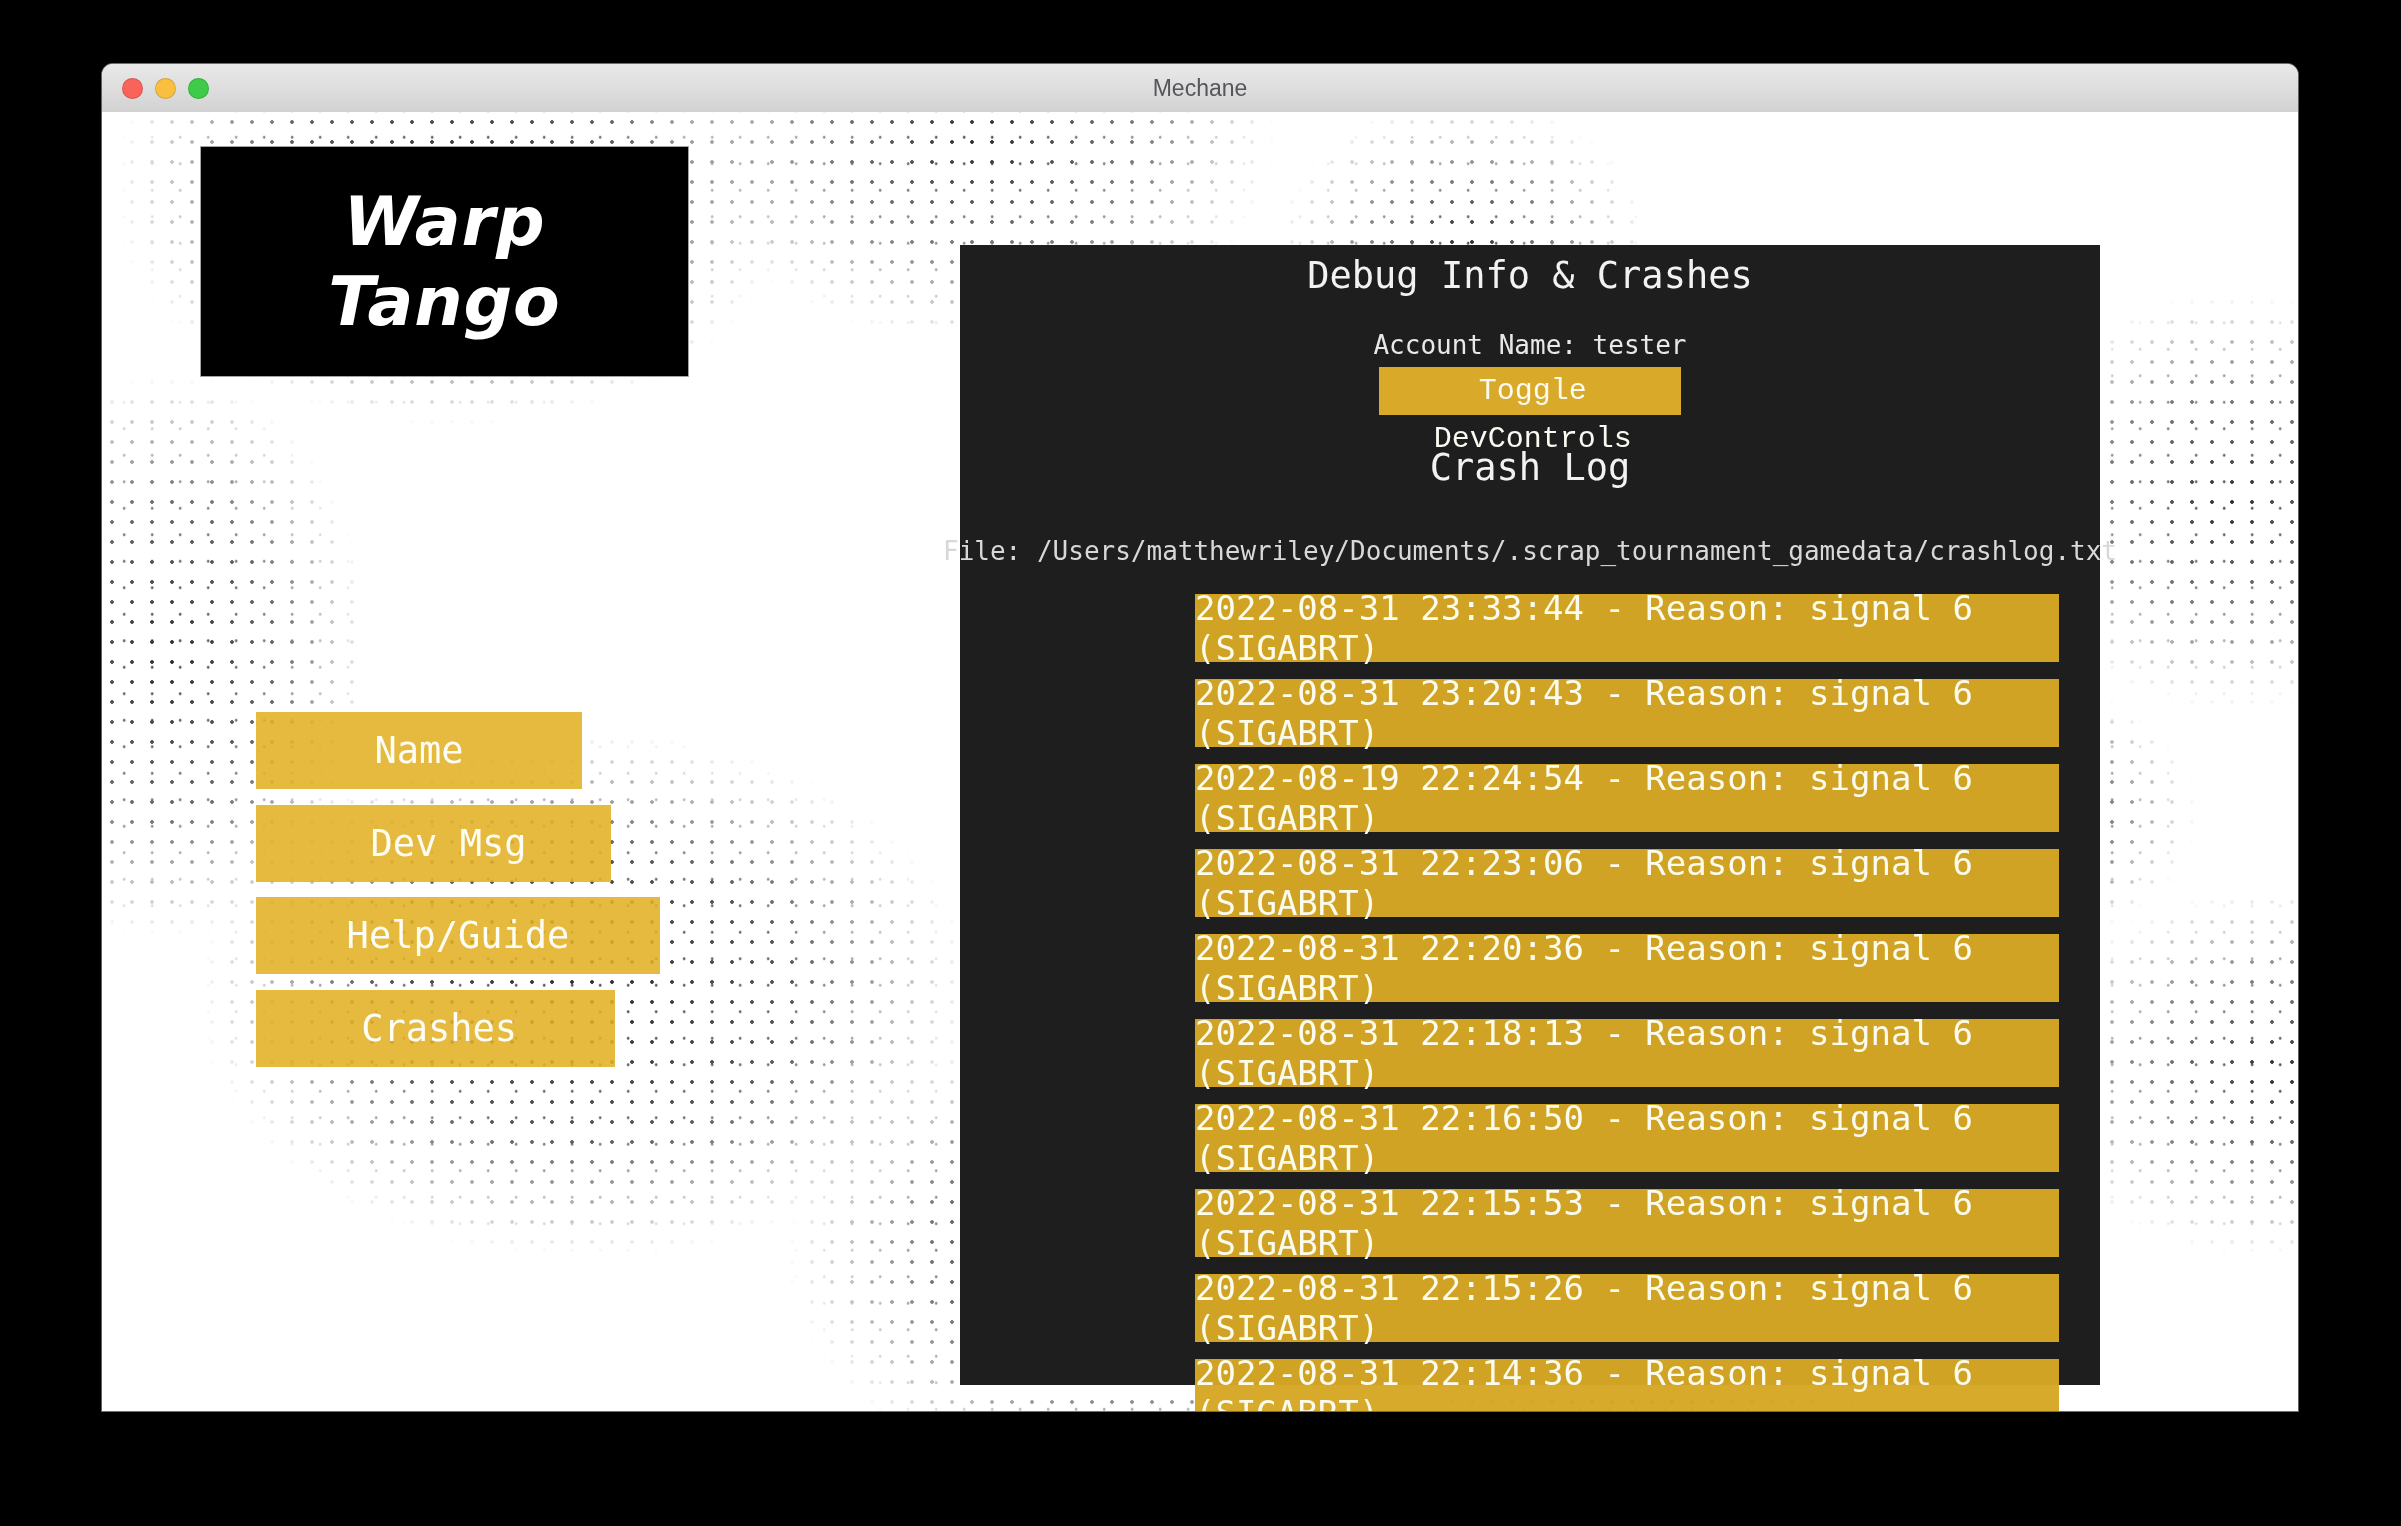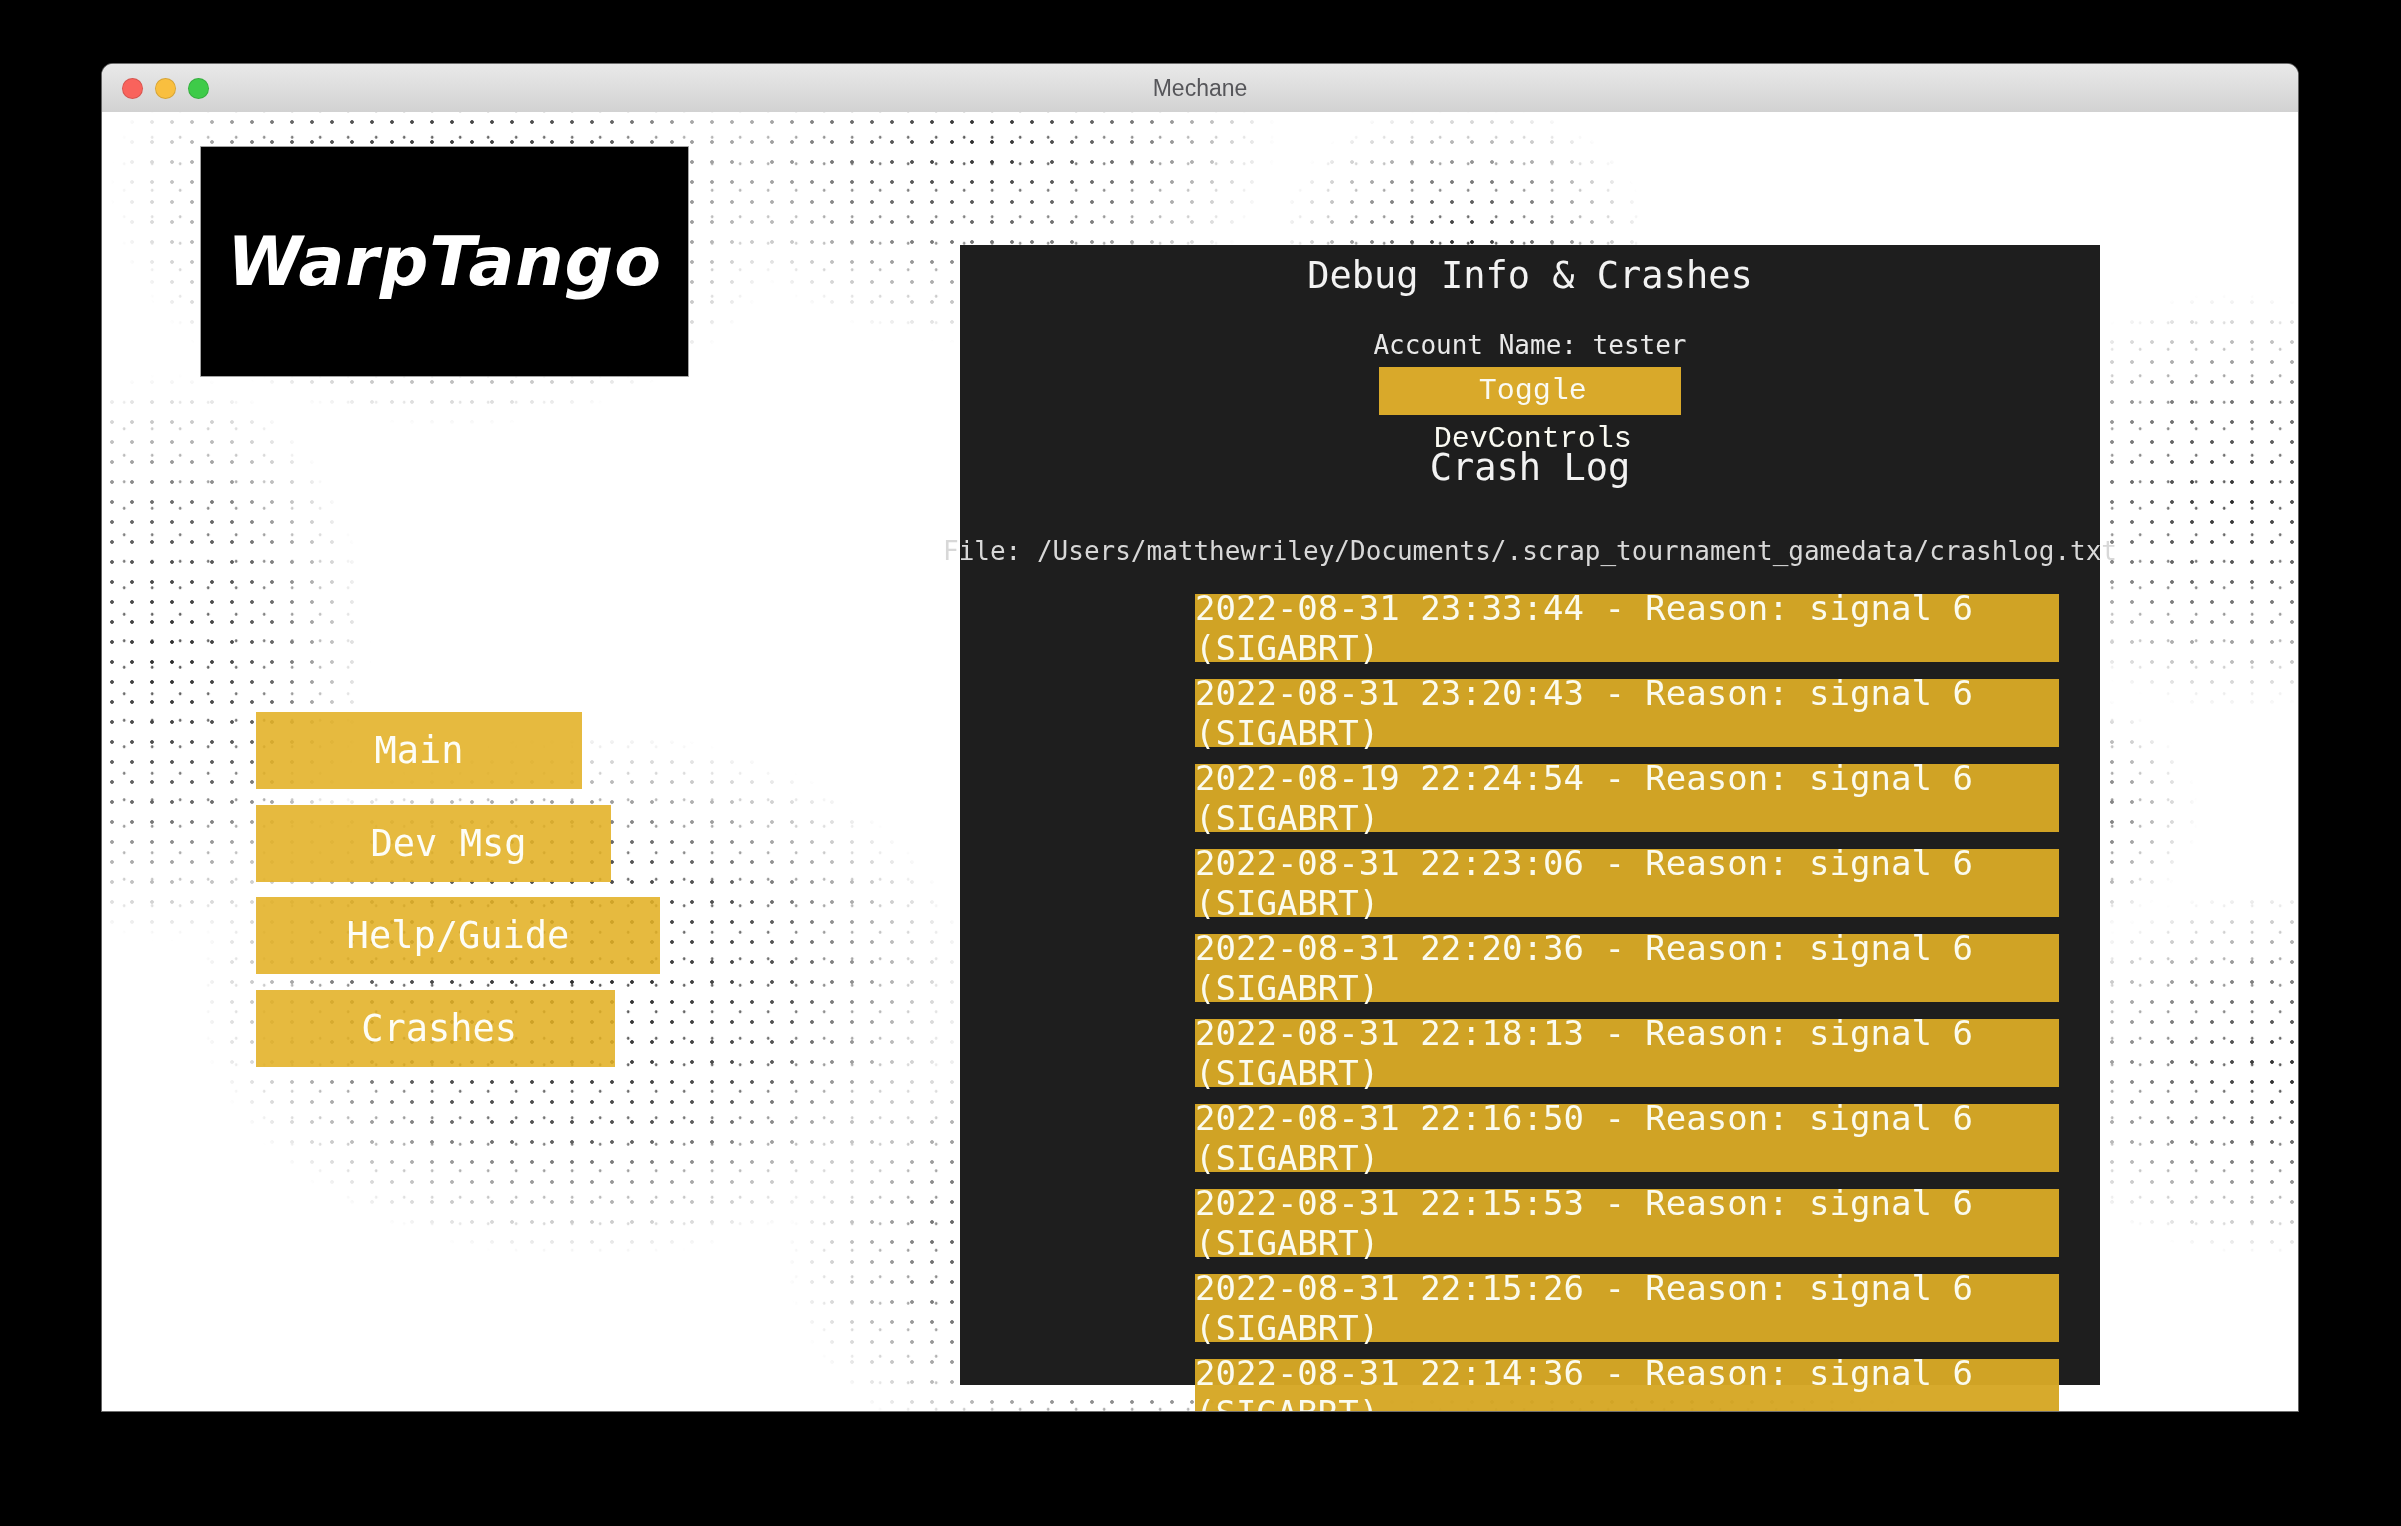--- a/index.html
+++ b/index.html
@@ -111,21 +111,21 @@
   
   #logo {
     position: absolute;
     left: 99px;
     top: 35px;
     width: 487px;
     height: 229px;
     background: #000000;
     box-shadow: 0 0 0 0.9px #9a9a9a;
     display: flex;
-    flex-direction: row;
+    flex-direction: column;
     align-items: center;
     justify-content: center;
     z-index: 3;
   }
   .logo-line {
     color: #ffffff;
     font-family: "DejaVu Sans", sans-serif;
     font-weight: bold;
     font-style: italic;
     font-size: 68px;
@@ -264,21 +264,21 @@
   <div id="canvas">
 
     <div class="noise"></div>
 
     <div id="logo">
       <div class="logo-line">Warp</div>
       <div class="logo-line">Tango</div>
     </div>
 
     <div id="menu">
-      <div class="menu-btn w1">Main</div>
+      <div class="menu-btn w1">Name</div>
       <div class="menu-btn w2">Dev Msg</div>
       <div class="menu-btn w3">Help/Guide</div>
       <div class="menu-btn w4">Crashes</div>
     </div>
 
     <div id="panel">
       <div id="panel-title">Debug Info &amp; Crashes</div>
       <div id="account-name">Account Name: tester</div>
       <div id="toggle-dev">Toggle DevControls</div>
       <div id="crashlog-title">Crash Log</div>

